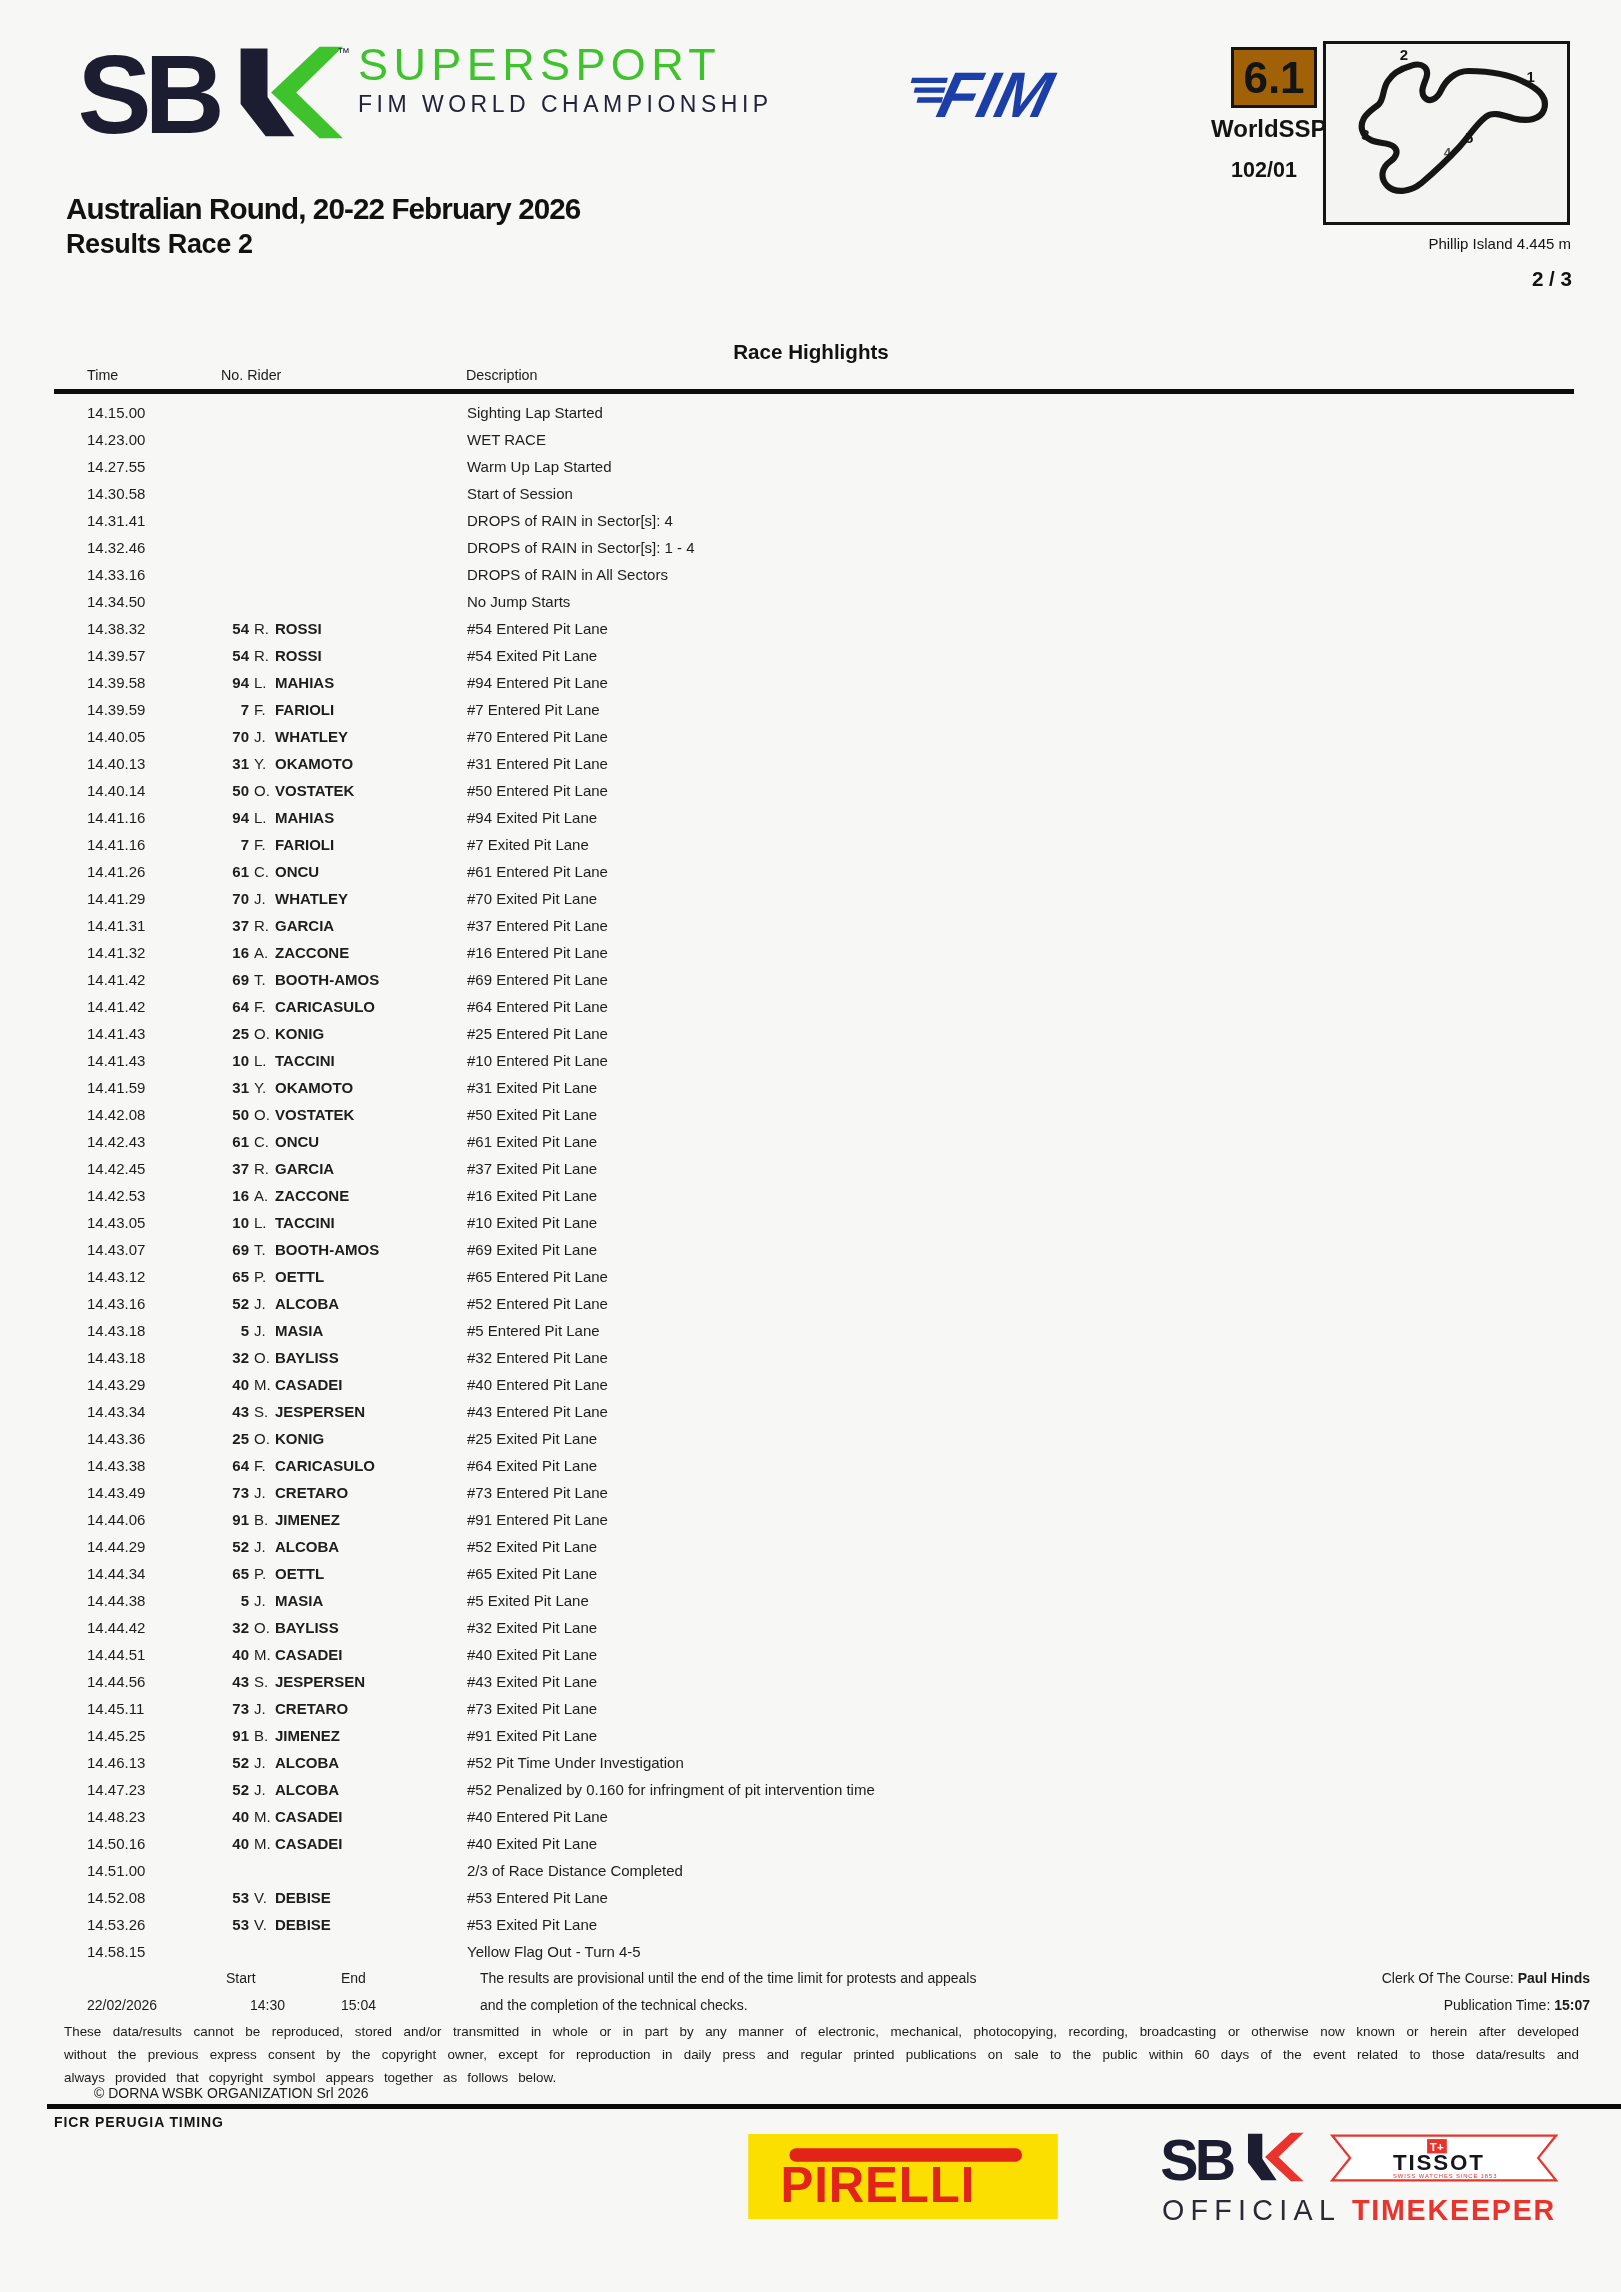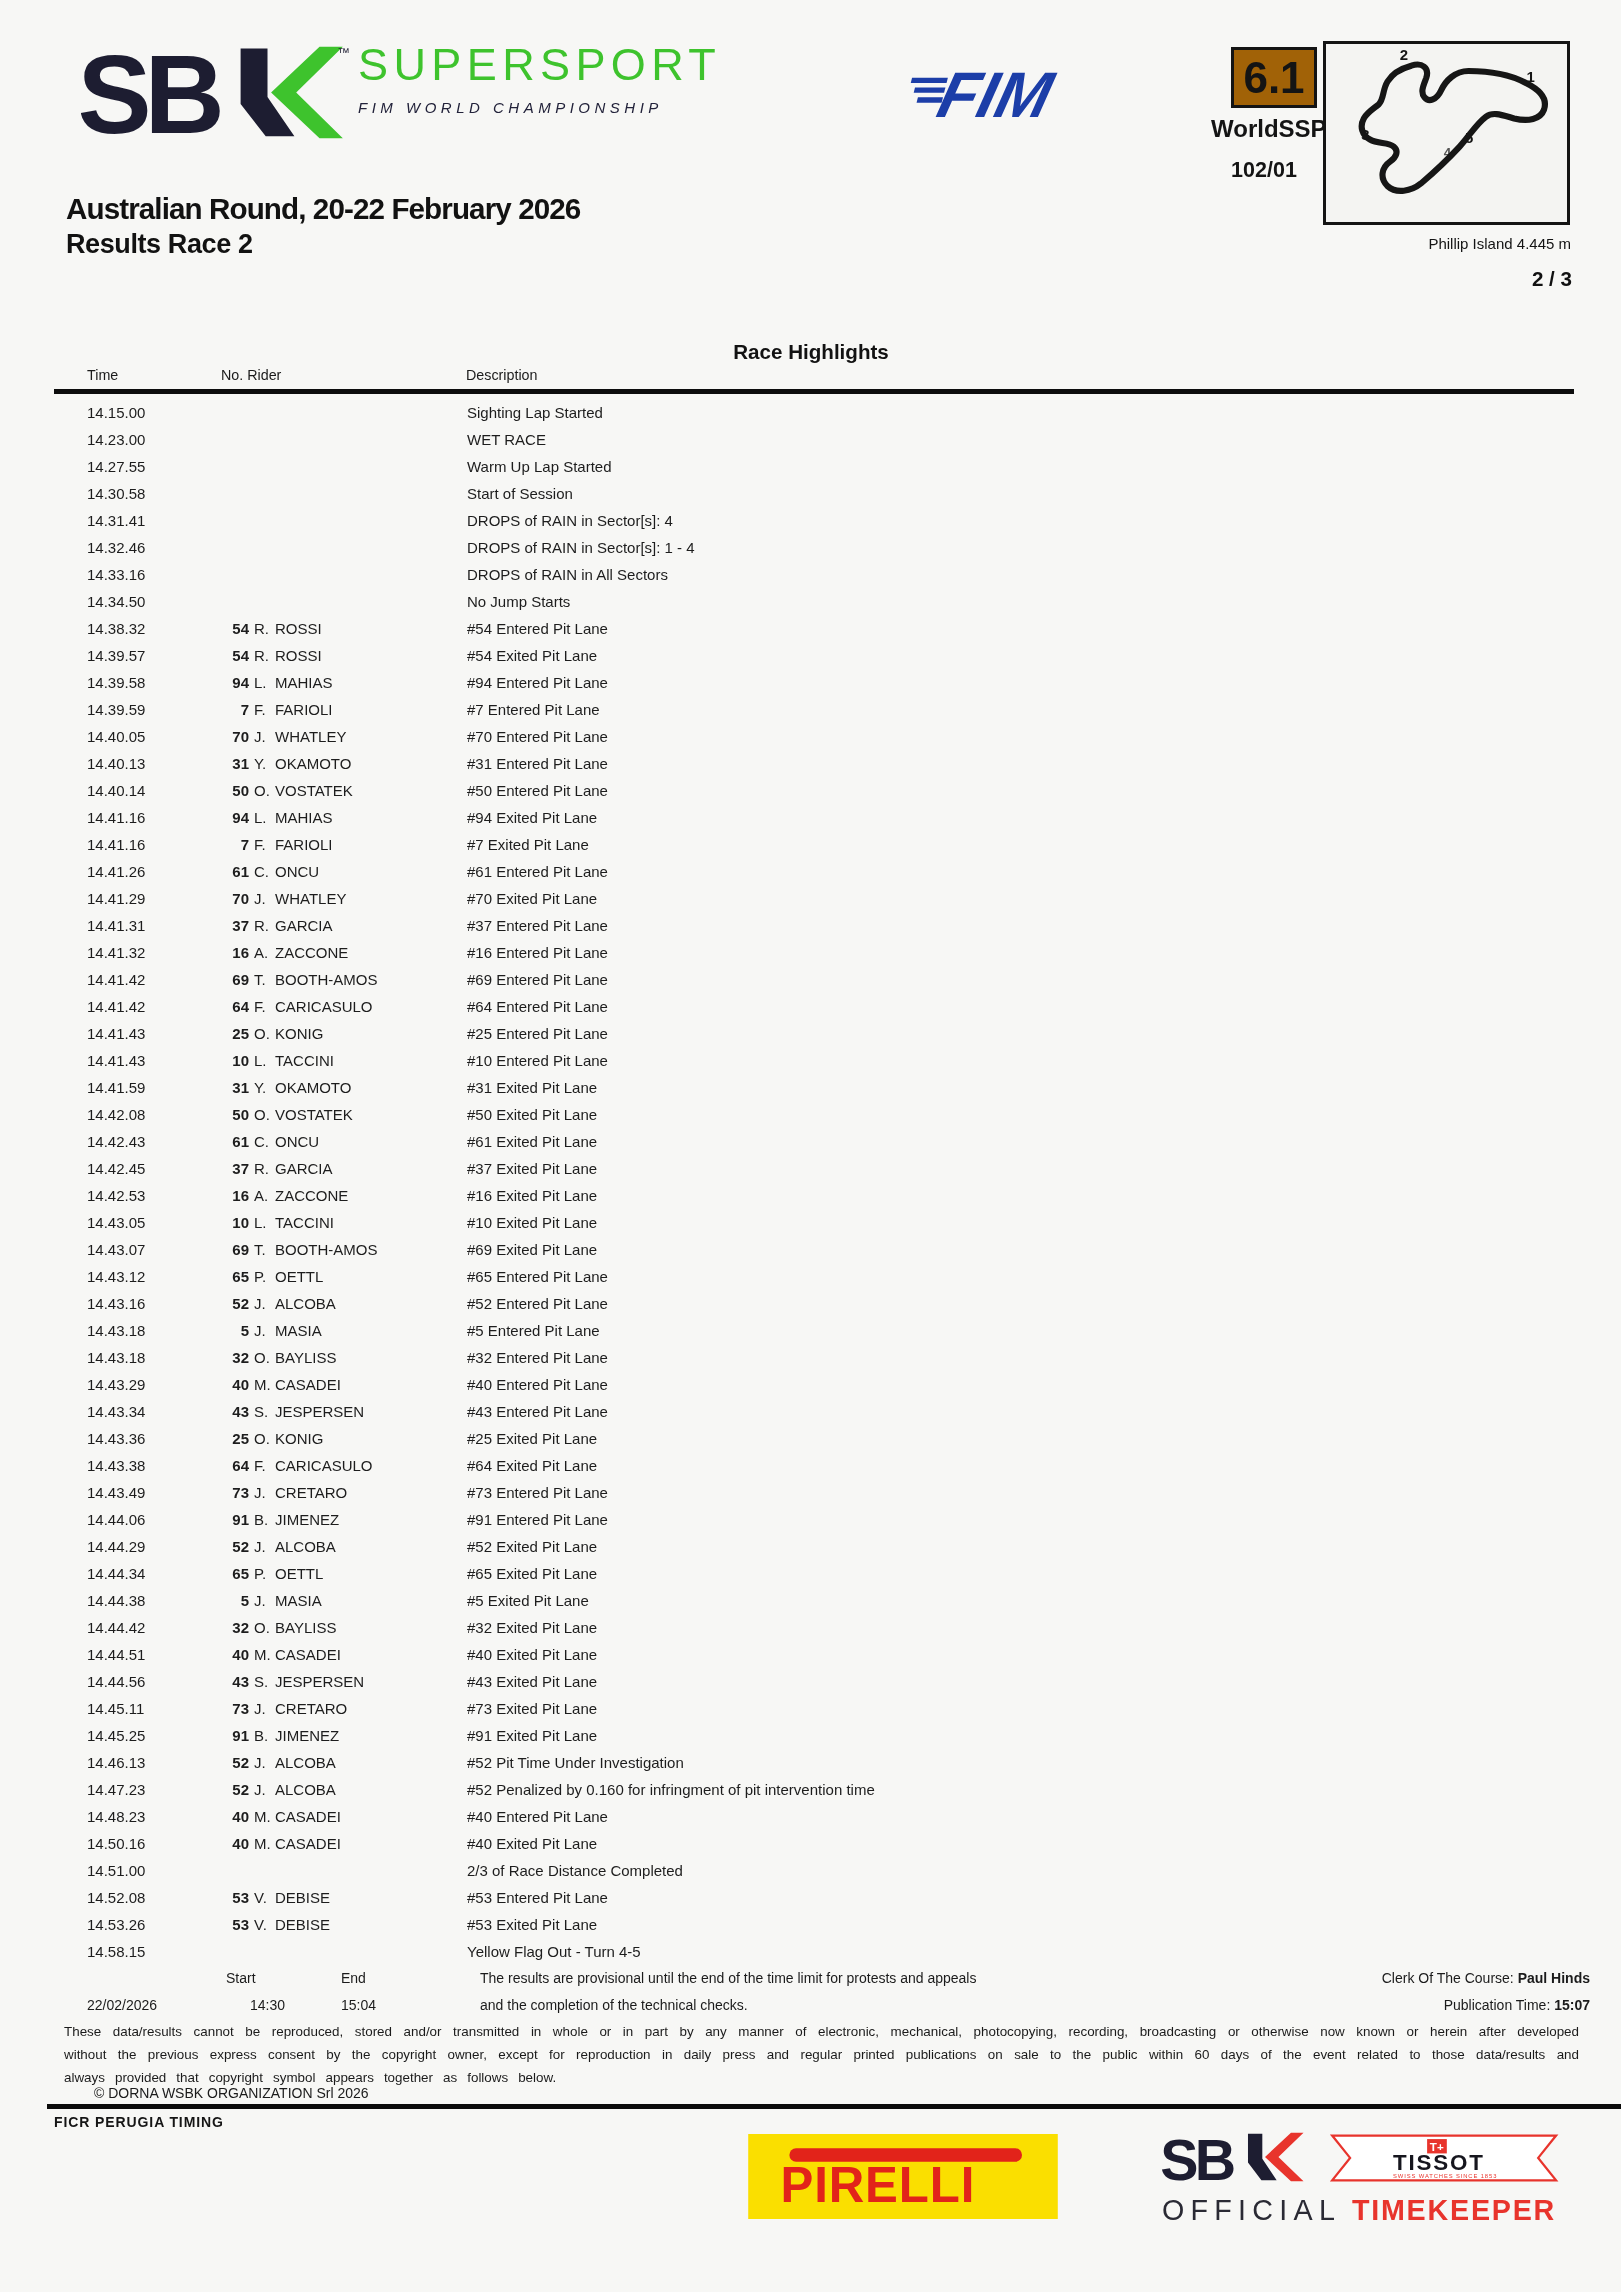--- a/index.html
+++ b/index.html
@@ -10,21 +10,21 @@
     color:#1b1b1b;
     -webkit-font-smoothing:antialiased;
   }
   .page{position:relative;width:1622px;height:2293px;overflow:hidden;}
   .abs{position:absolute;}
 
   
   .sbk-logo{left:81px;top:43px;width:269px;height:106px;}
   .logo-wordmark{left:358px;top:39px;width:376px;}
   .supersport{font-size:45px;letter-spacing:5.4px;color:#3ec32d;font-weight:400;white-space:nowrap;}
-  .fim-wc{font-size:15px;letter-spacing:4.5px;color:#22223a;margin-top:8px;white-space:nowrap;font-style:italic;}
+  .fim-wc{font-size:23px;letter-spacing:4.5px;color:#22223a;white-space:nowrap;}
   .fim-logo{left:900px;top:47px;width:161px;height:81px;}
 
   .session-box{
     left:1231px;top:47px;width:86px;height:61px;
     border:3.6px solid #141414;box-sizing:border-box;
     display:flex;align-items:center;justify-content:center;
     font-size:44px;font-weight:700;color:#141414;background:#a16207;
   }
   .class-name{left:1211px;top:115px;width:106px;text-align:center;font-size:24px;font-weight:700;color:#141414;}
   .doc-code{left:1211px;top:158px;width:106px;text-align:center;font-size:21.5px;font-weight:700;color:#141414;}
@@ -46,21 +46,21 @@
   .ch-norider{left:221px;}
   .ch-desc{left:466px;}
   .head-rule{left:54px;top:389px;width:1520px;height:4.5px;background:#0d0d0d;}
 
   .rows{left:0;top:400px;width:1622px;}
   .row{position:relative;height:27px;}
   .row span{position:absolute;top:3.6px;font-size:15px;white-space:nowrap;color:#1d1d1d;}
   .c-time{left:87px;}
   .c-no{left:193px;width:56px;text-align:right;font-weight:700;}
   .c-init{left:254px;}
-  .c-name{left:275px;font-weight:400;}
+  .c-name{left:275px;font-weight:700;}
   .c-desc{left:467px;}
 
   
   .foot{font-size:14px;color:#1b1b1b;white-space:nowrap;}
   .f-start{left:226px;top:1970px;}
   .f-end{left:341px;top:1970px;}
   .f-prov1{left:480px;top:1970px;}
   .f-clerk{left:896px;top:1970px;width:694px;text-align:right;}
   .f-date{left:87px;top:1997px;}
   .f-stime{left:226px;top:1997px;margin-left:24px;}

